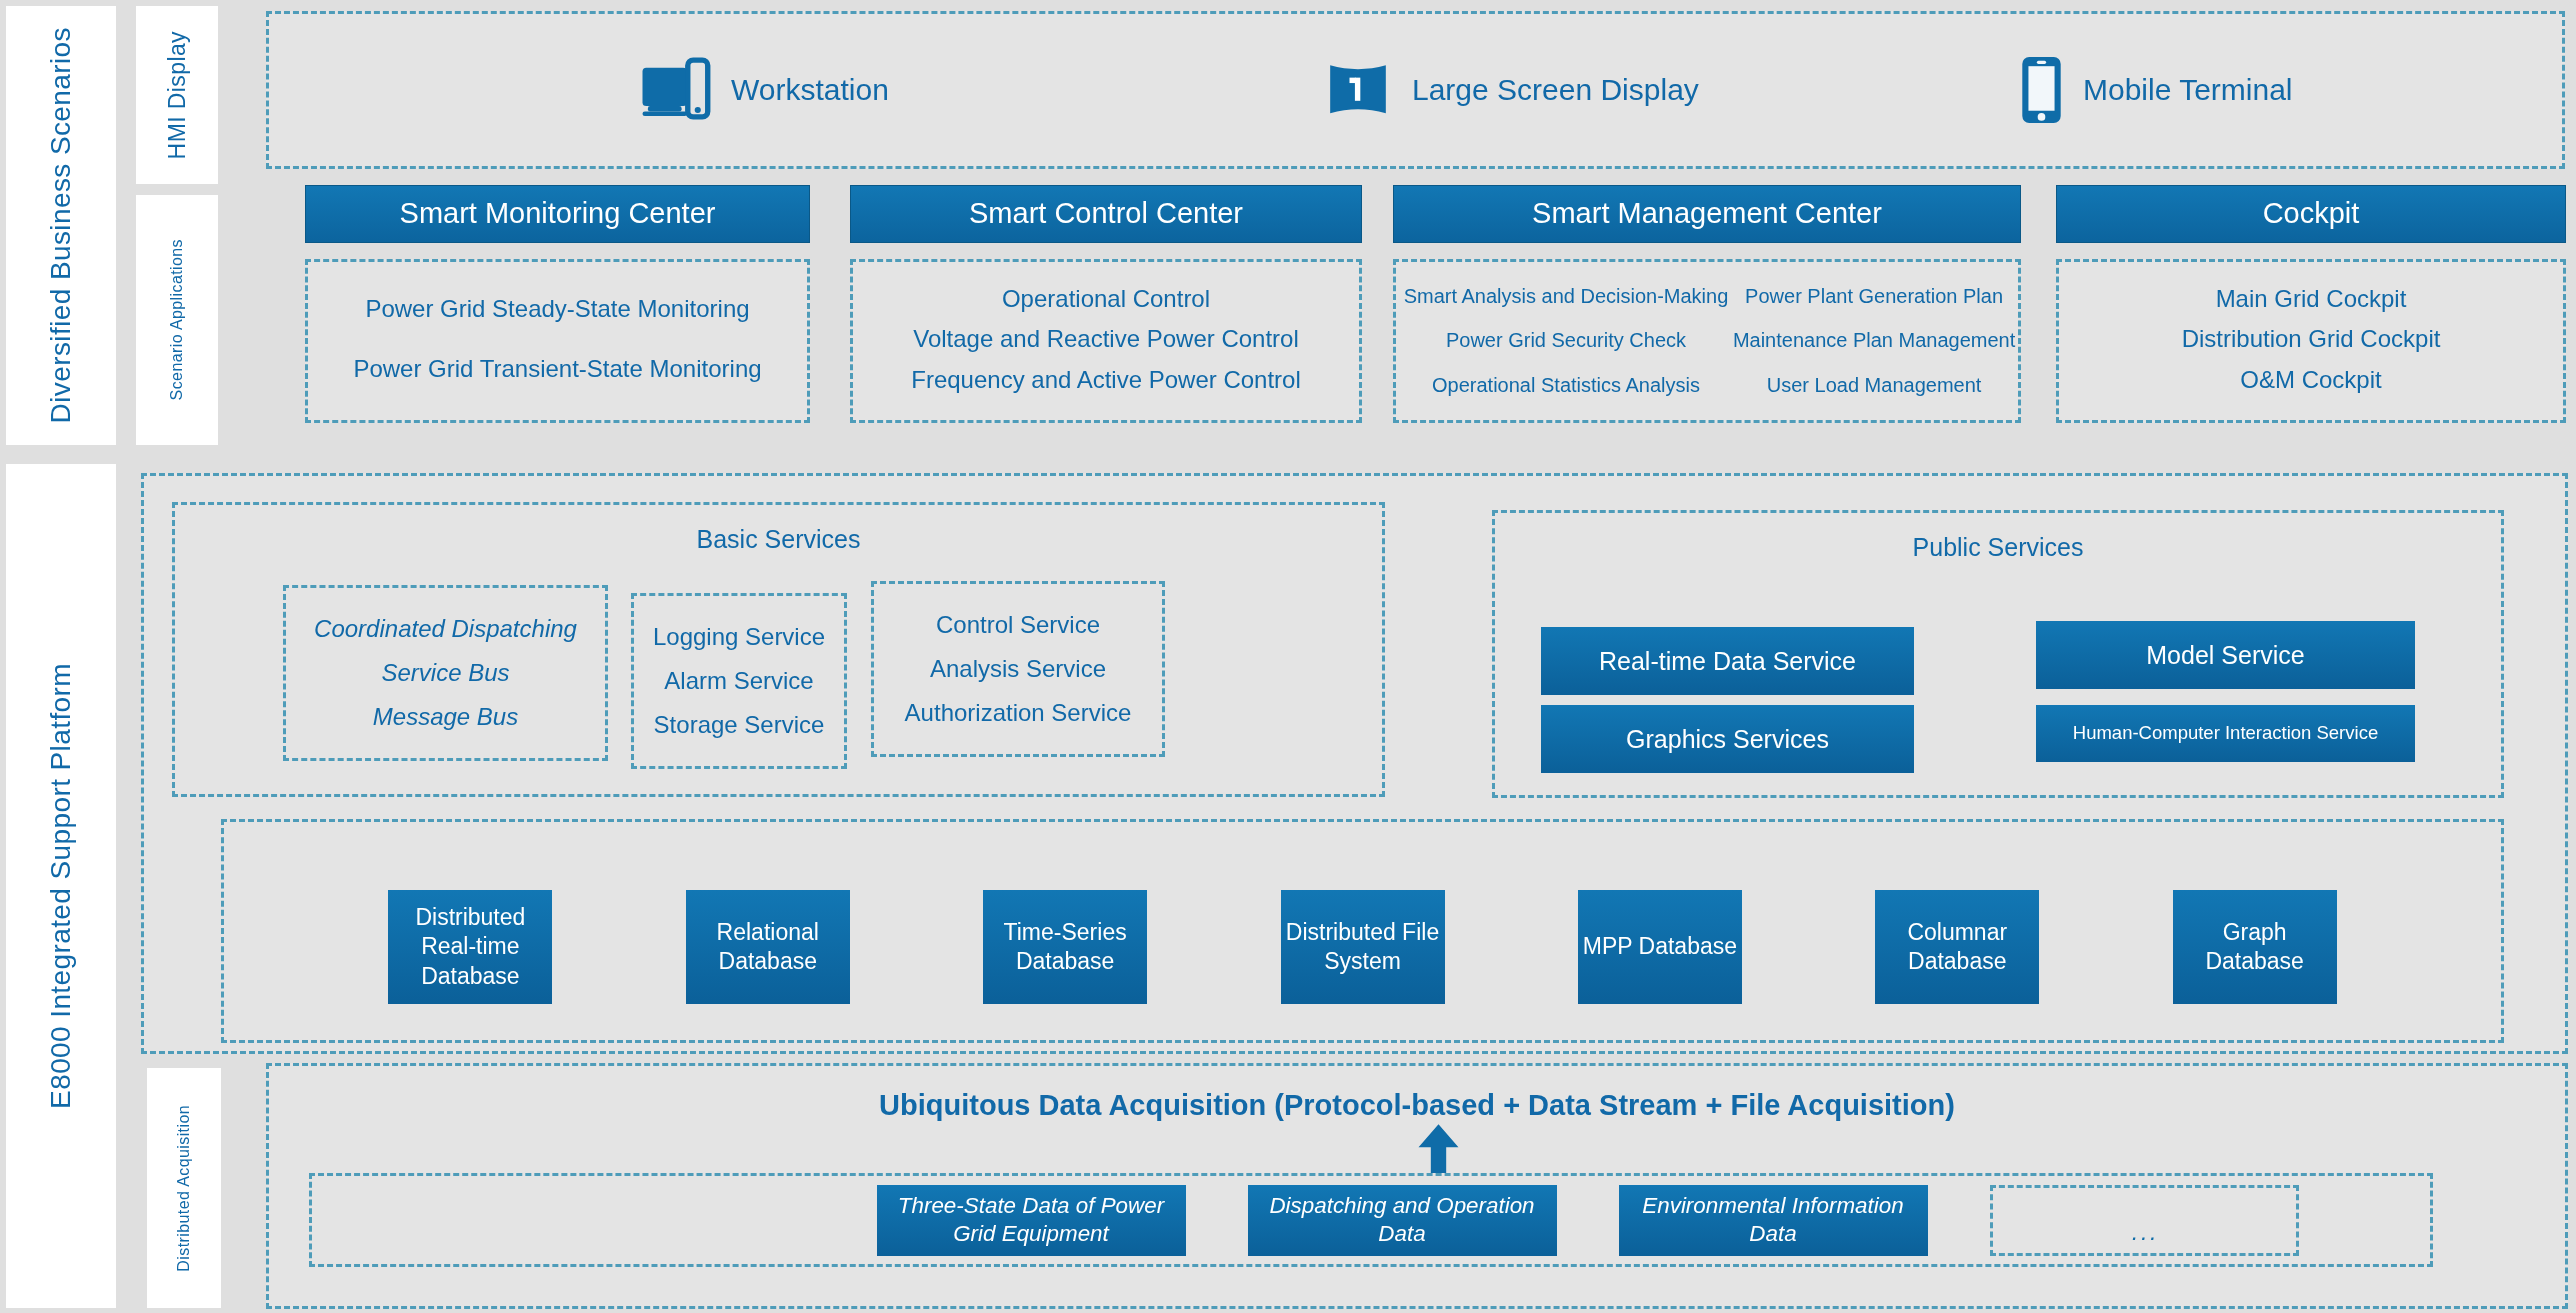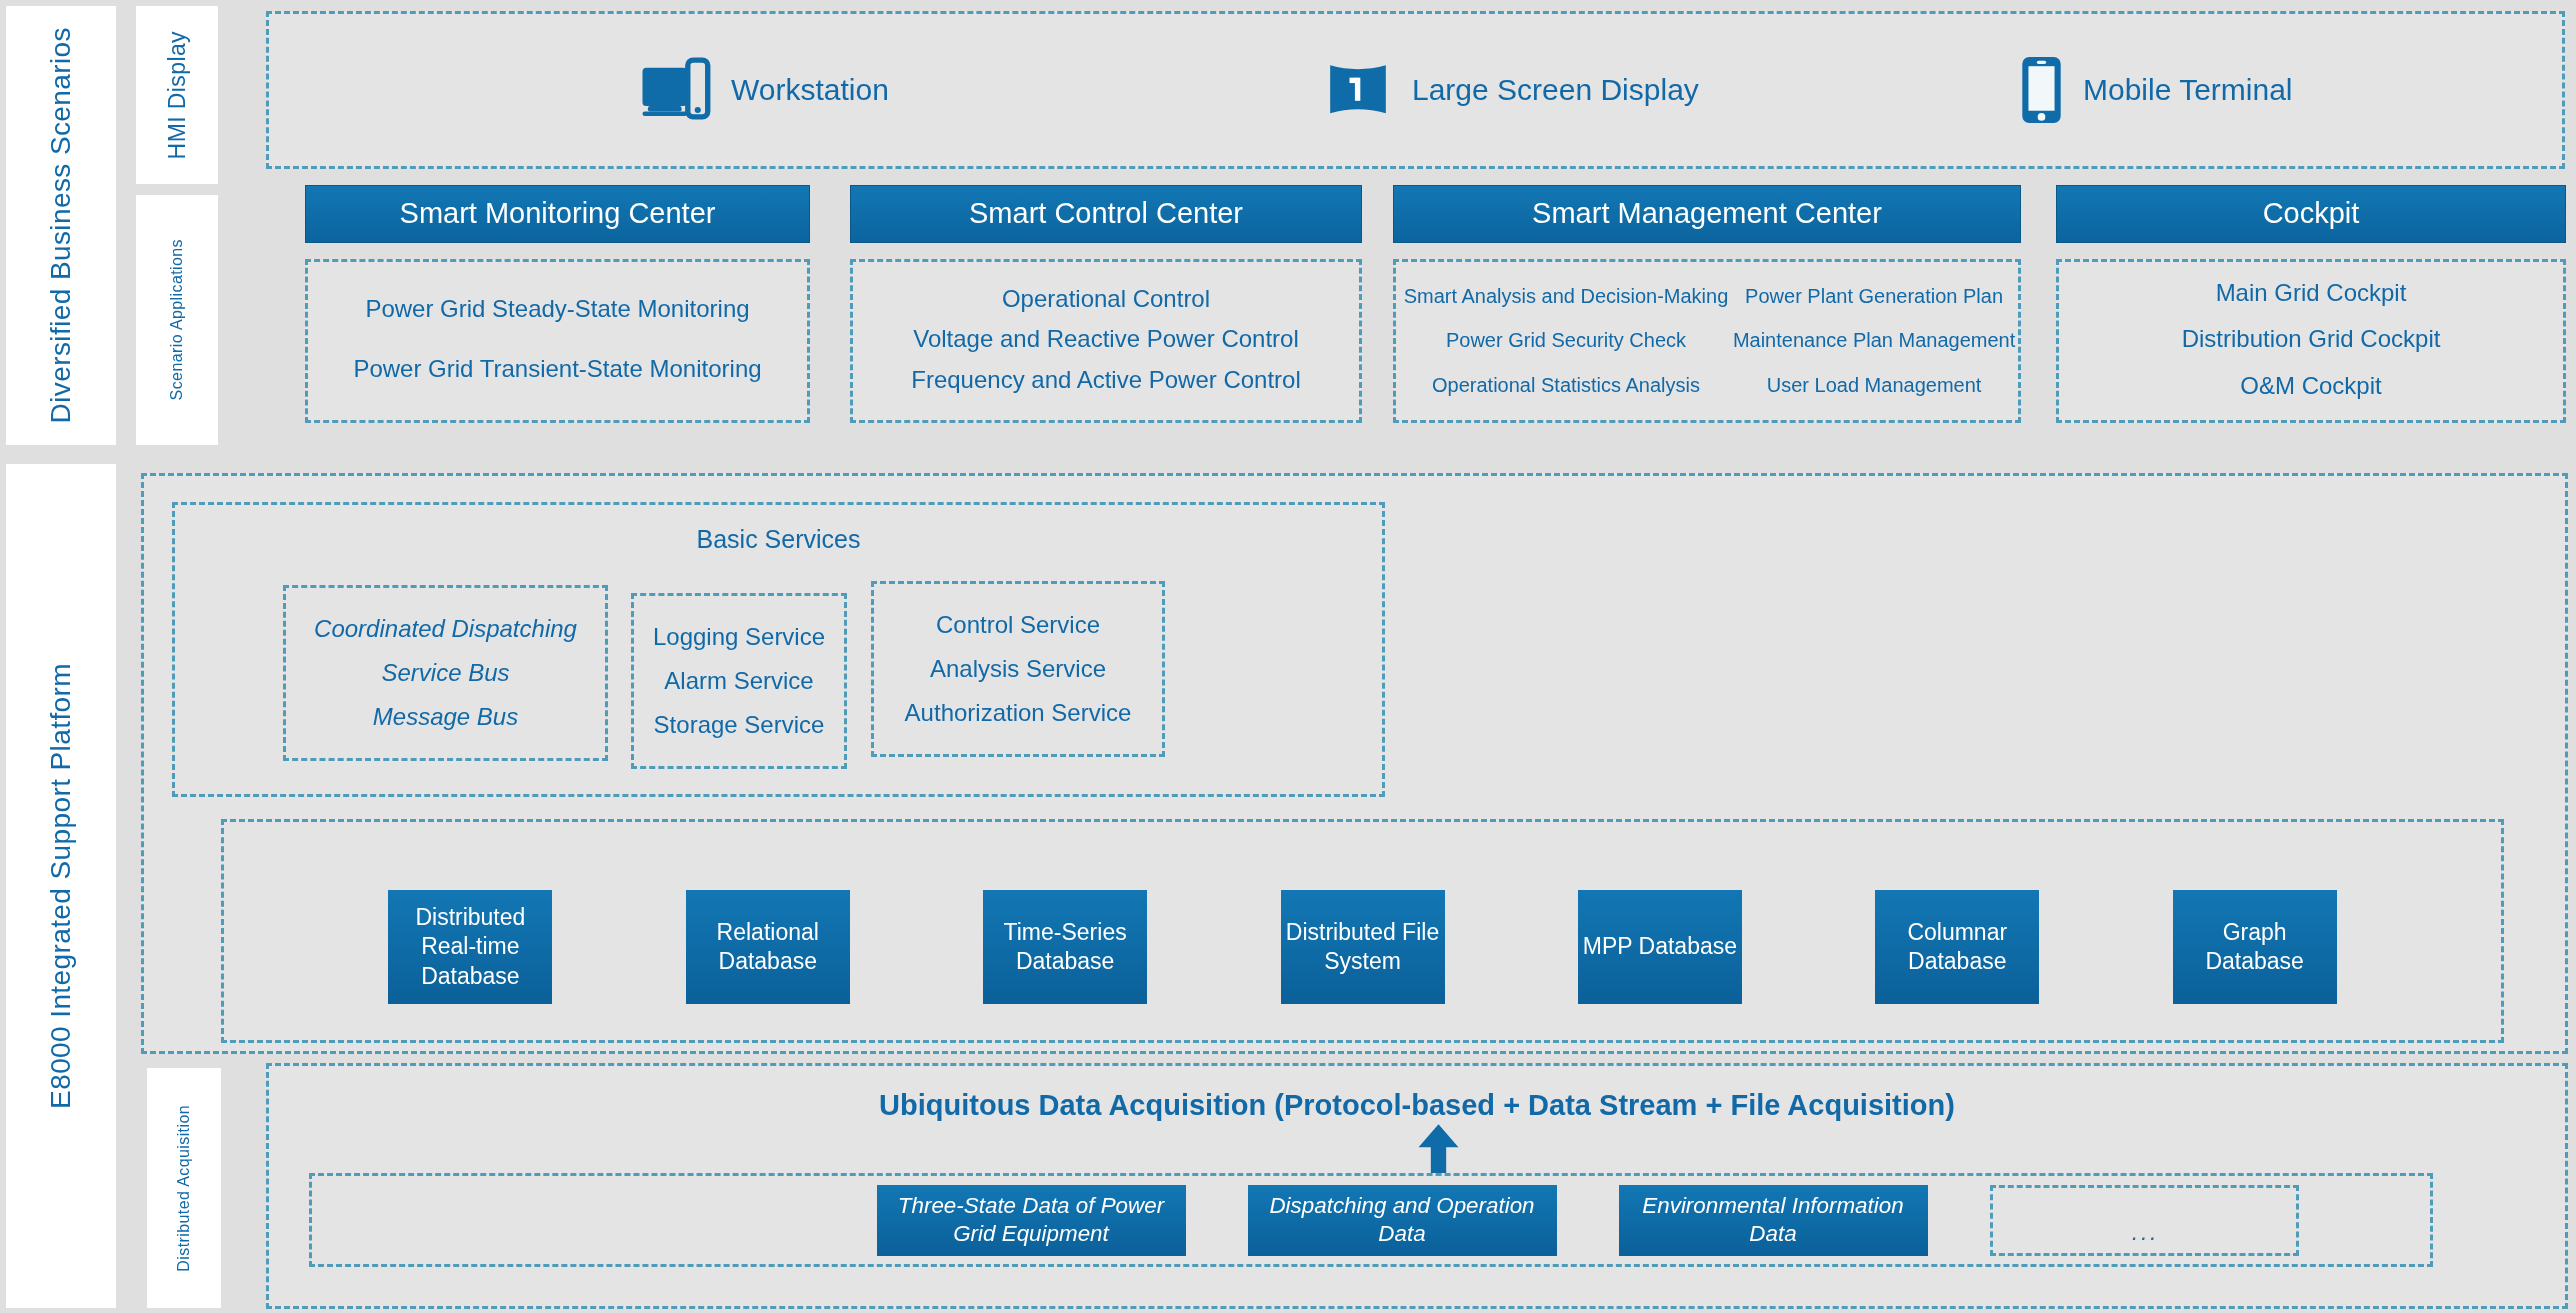--- a/index.html
+++ b/index.html
@@ -126,21 +126,21 @@
   }
   .sc-grid .line { font-size: 20px; }
 
   #col-monitoring { left: 305px;  width: 505px; }
   #col-monitoring .sc-body { height: 164px; }
   #col-control    { left: 850px; width: 512px; }
   #col-control .sc-body { height: 164px; align-items: center; }
   #col-management { left: 1393px; width: 628px; }
   #col-management .sc-body { height: 164px; padding: 12.4px 7.7px; }
   #col-cockpit    { left: 2056px; width: 510px; }
-  #col-cockpit .sc-body { height: 164px; justify-content: space-between; }
+  #col-cockpit .sc-body { height: 164px; }
 
   
   #platform-outer { left: 141px; top: 473px; width: 2427px; height: 581px; }
   #services-row   { left: 172px; top: 502px; width: 1213px; height: 295px; }
   #public-row     { left: 1492px; top: 510px; width: 1012px; height: 288px; }
 
   .section-title {
     position: absolute;
     left: 0; right: 0;
     text-align: center;
@@ -393,20 +393,28 @@
       <div class="item">Storage Service</div>
     </div>
 
     <div class="svc-sub" id="svc-c">
       <div class="item">Control Service</div>
       <div class="item">Analysis Service</div>
       <div class="item">Authorization Service</div>
     </div>
   </div>
 
+  <div class="dbox" id="public-row">
+    <div class="section-title" style="top:20px;">Public Services</div>
+
+    <div class="tile" id="ps-realtime">Real-time Data Service</div>
+    <div class="tile" id="ps-graphics">Graphics Services</div>
+    <div class="tile" id="ps-model">Model Service</div>
+    <div class="tile" id="ps-hci">Human-Computer Interaction Service</div>
+  </div>
 
   <div class="dbox" id="storage-row">
 
     <div class="db-strip">
       <div class="db">Distributed Real-time Database</div>
       <div class="db">Relational Database</div>
       <div class="db">Time-Series Database</div>
       <div class="db">Distributed File System</div>
       <div class="db">MPP Database</div>
       <div class="db">Columnar Database</div>

